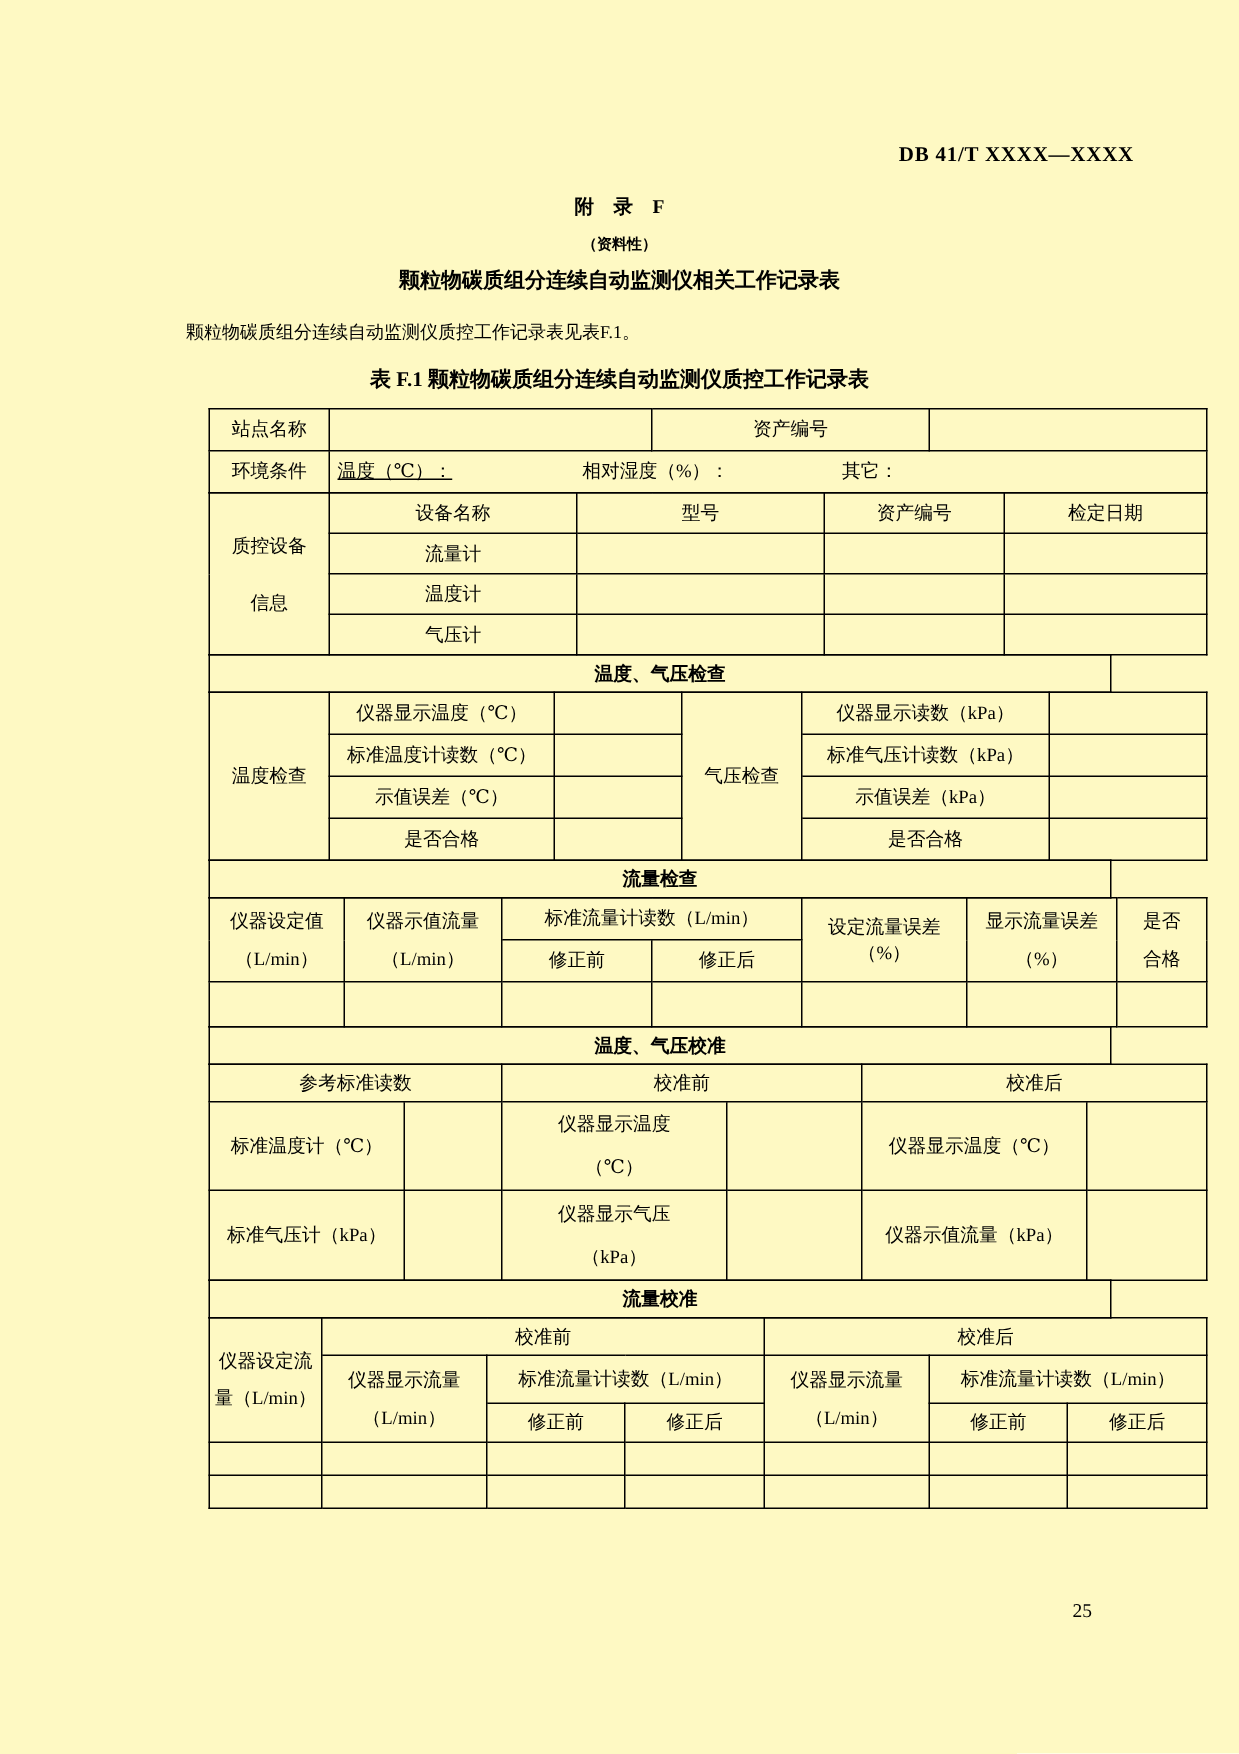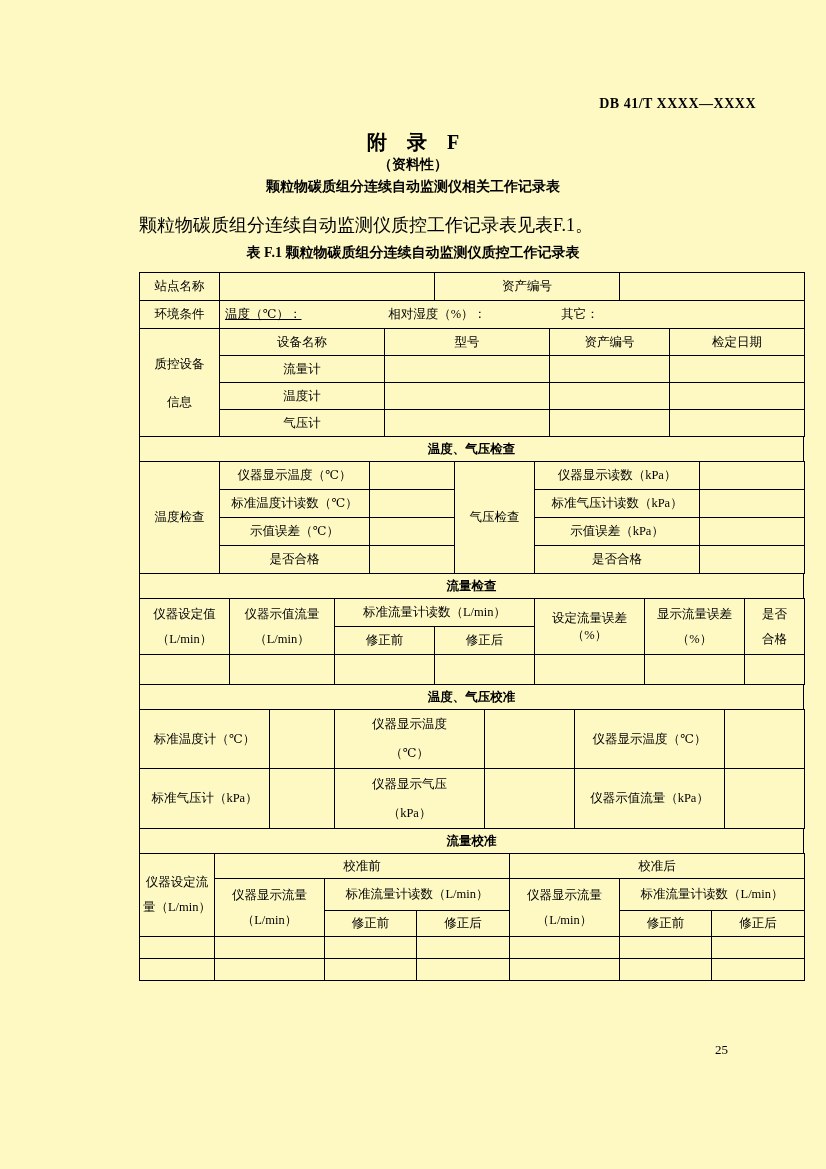--- a/index.html
+++ b/index.html
@@ -1,29 +1,29 @@
 <!DOCTYPE html>
 <html><head>
 <meta charset="utf-8">
 <style>
   * { box-sizing: border-box; margin: 0; padding: 0; }
   html, body { background: #ffffff; }
   body { font-family: "Liberation Serif", "DejaVu Serif", serif; color: #000; }
   .page { position: relative; width: 826px; height: 1169px; background: #fef9c3; overflow: hidden; }
 
   .doc-code { position: absolute; top: 96px; right: 70px; font-size: 14px; font-weight: 700; letter-spacing: .5px; }
-  .t-app { position: absolute; top: 129px; left: 0; width: 100%; text-align: center; font-size: 20px; font-weight: 700; }
-  .t-inf { position: absolute; top: 156px; left: 0; width: 100%; text-align: center; font-size: 14px; font-weight: 700; }
+  .t-app { position: absolute; top: 129px; left: 0; width: 100%; text-align: center; font-size: 13px; font-weight: 700; }
+  .t-inf { position: absolute; top: 156px; left: 0; width: 100%; text-align: center; font-size: 10px; font-weight: 700; }
   .t-sub { position: absolute; top: 178px; left: 0; width: 100%; text-align: center; font-size: 14px; font-weight: 700; }
-  .intro { position: absolute; top: 213px; left: 111px; width: 667px; font-size: 18px; text-indent: 28px; }
+  .intro { position: absolute; top: 213px; left: 96px; width: 667px; font-size: 12px; text-indent: 28px; }
   .caption { position: absolute; top: 244px; left: 0; width: 100%; text-align: center; font-size: 14px; font-weight: 700; }
-  .pageno { position: absolute; top: 1042px; right: 98px; font-size: 13px; }
+  .pageno { position: absolute; top: 1066px; right: 98px; font-size: 13px; }
 
   .tablewrap { position: absolute; top: 272px; left: 95px; width: 667px; padding-left: 44px; }
-  table.t { border-collapse: collapse; table-layout: fixed; width: 665px; }
+  table.t { border-collapse: collapse; table-layout: fixed; width: 602px; }
   table.t + table.t { margin-top: -1px; }
   .t td { border: 1px solid #000; text-align: center; vertical-align: middle; font-size: 12.5px; padding: 0 2px; overflow: hidden; }
   tr.sect td { font-weight: 700; }
 
   .r22 { height: 22px; } .r25 { height: 25px; } .r26 { height: 26px; } .r27 { height: 27px; }
   .r28 { height: 28px; } .r30 { height: 30px; } .r32 { height: 32px; } .r58 { height: 58px; } .r60 { height: 60px; }
 
   .w60{width:60px}.w65{width:65px}.w75{width:75px}.w80{width:80px}.w85{width:85px}
   .w90{width:90px}.w92{width:92px}.w93{width:93px}.w100{width:100px}.w105{width:105px}
   .w110{width:110px}.w120{width:120px}.w130{width:130px}.w135{width:135px}.w150{width:150px}
@@ -231,20 +231,25 @@
     <table class="t">
       <colgroup>
           <col class="w130">
           <col class="w65">
           <col class="w150">
           <col class="w90">
           <col class="w150">
           <col class="w80">
         </colgroup>
       <tbody>
+        <tr class="r25">
+          <td colspan="2">参考标准读数</td>
+          <td colspan="2">校准前</td>
+          <td colspan="2">校准后</td>
+        </tr>
         <tr class="r58">
           <td>标准温度计（℃）</td>
           <td></td>
           <td class="two lh29">
             <span class="ln">仪器显示温度</span>
             <span class="ln">（℃）</span>
           </td>
           <td></td>
           <td>仪器显示温度（℃）</td>
           <td></td>

